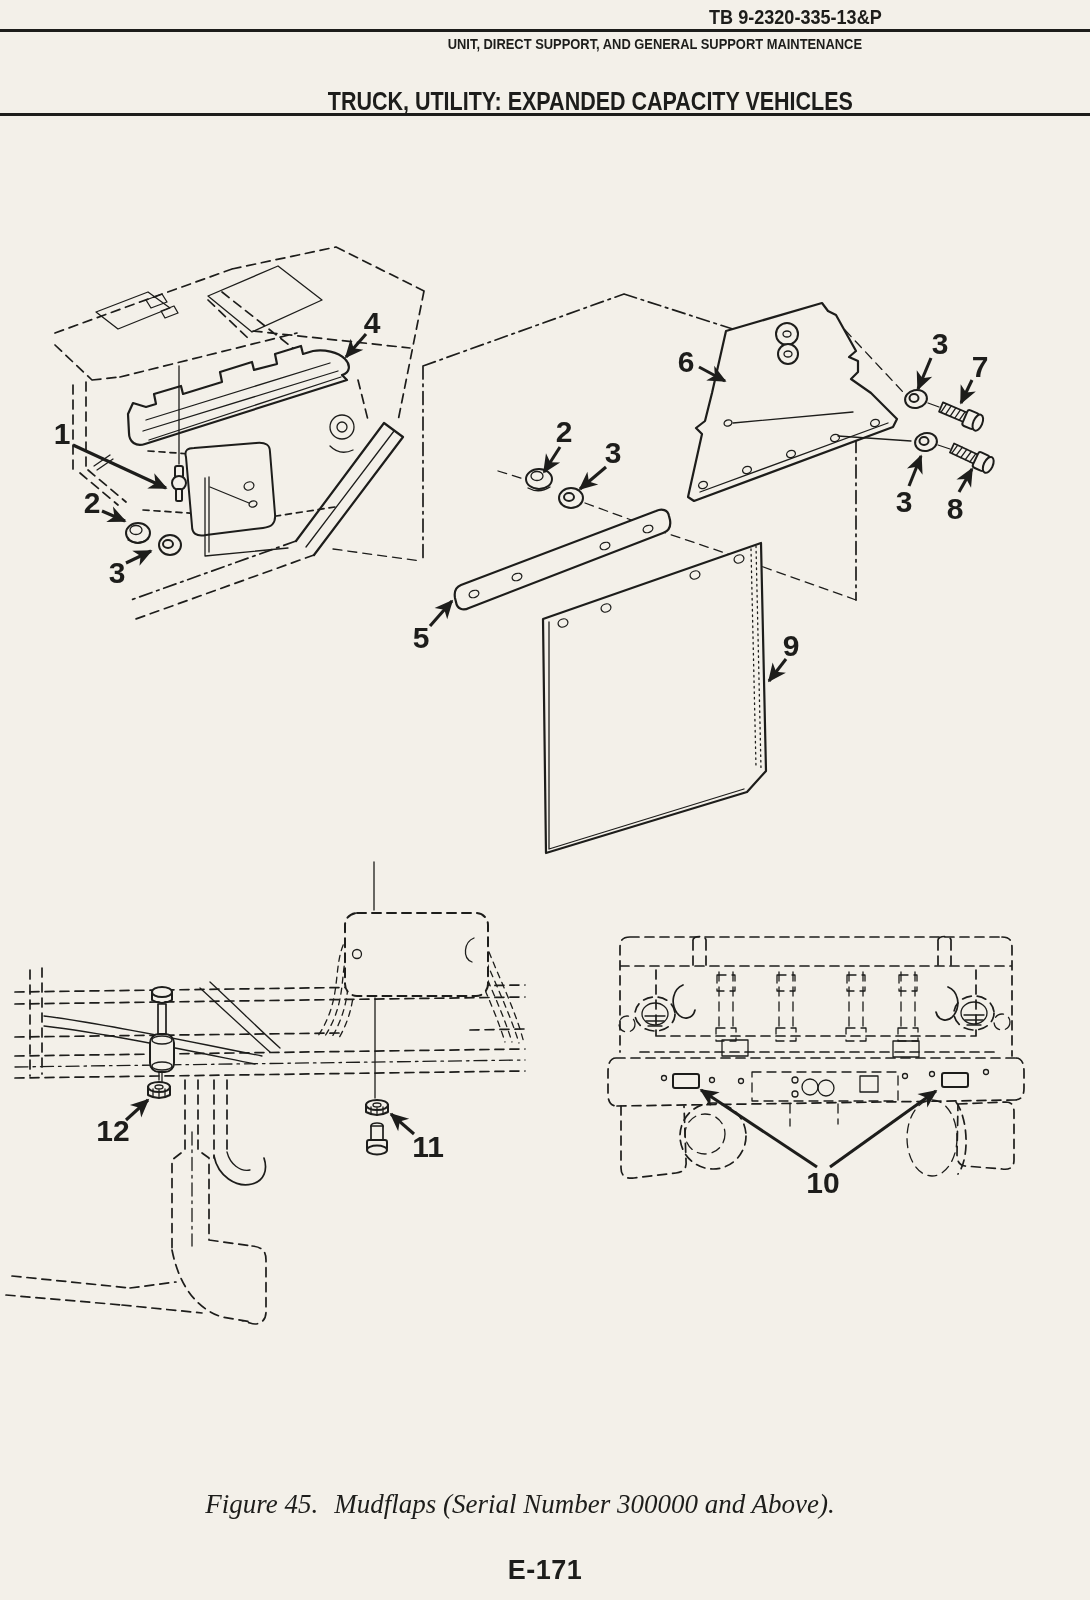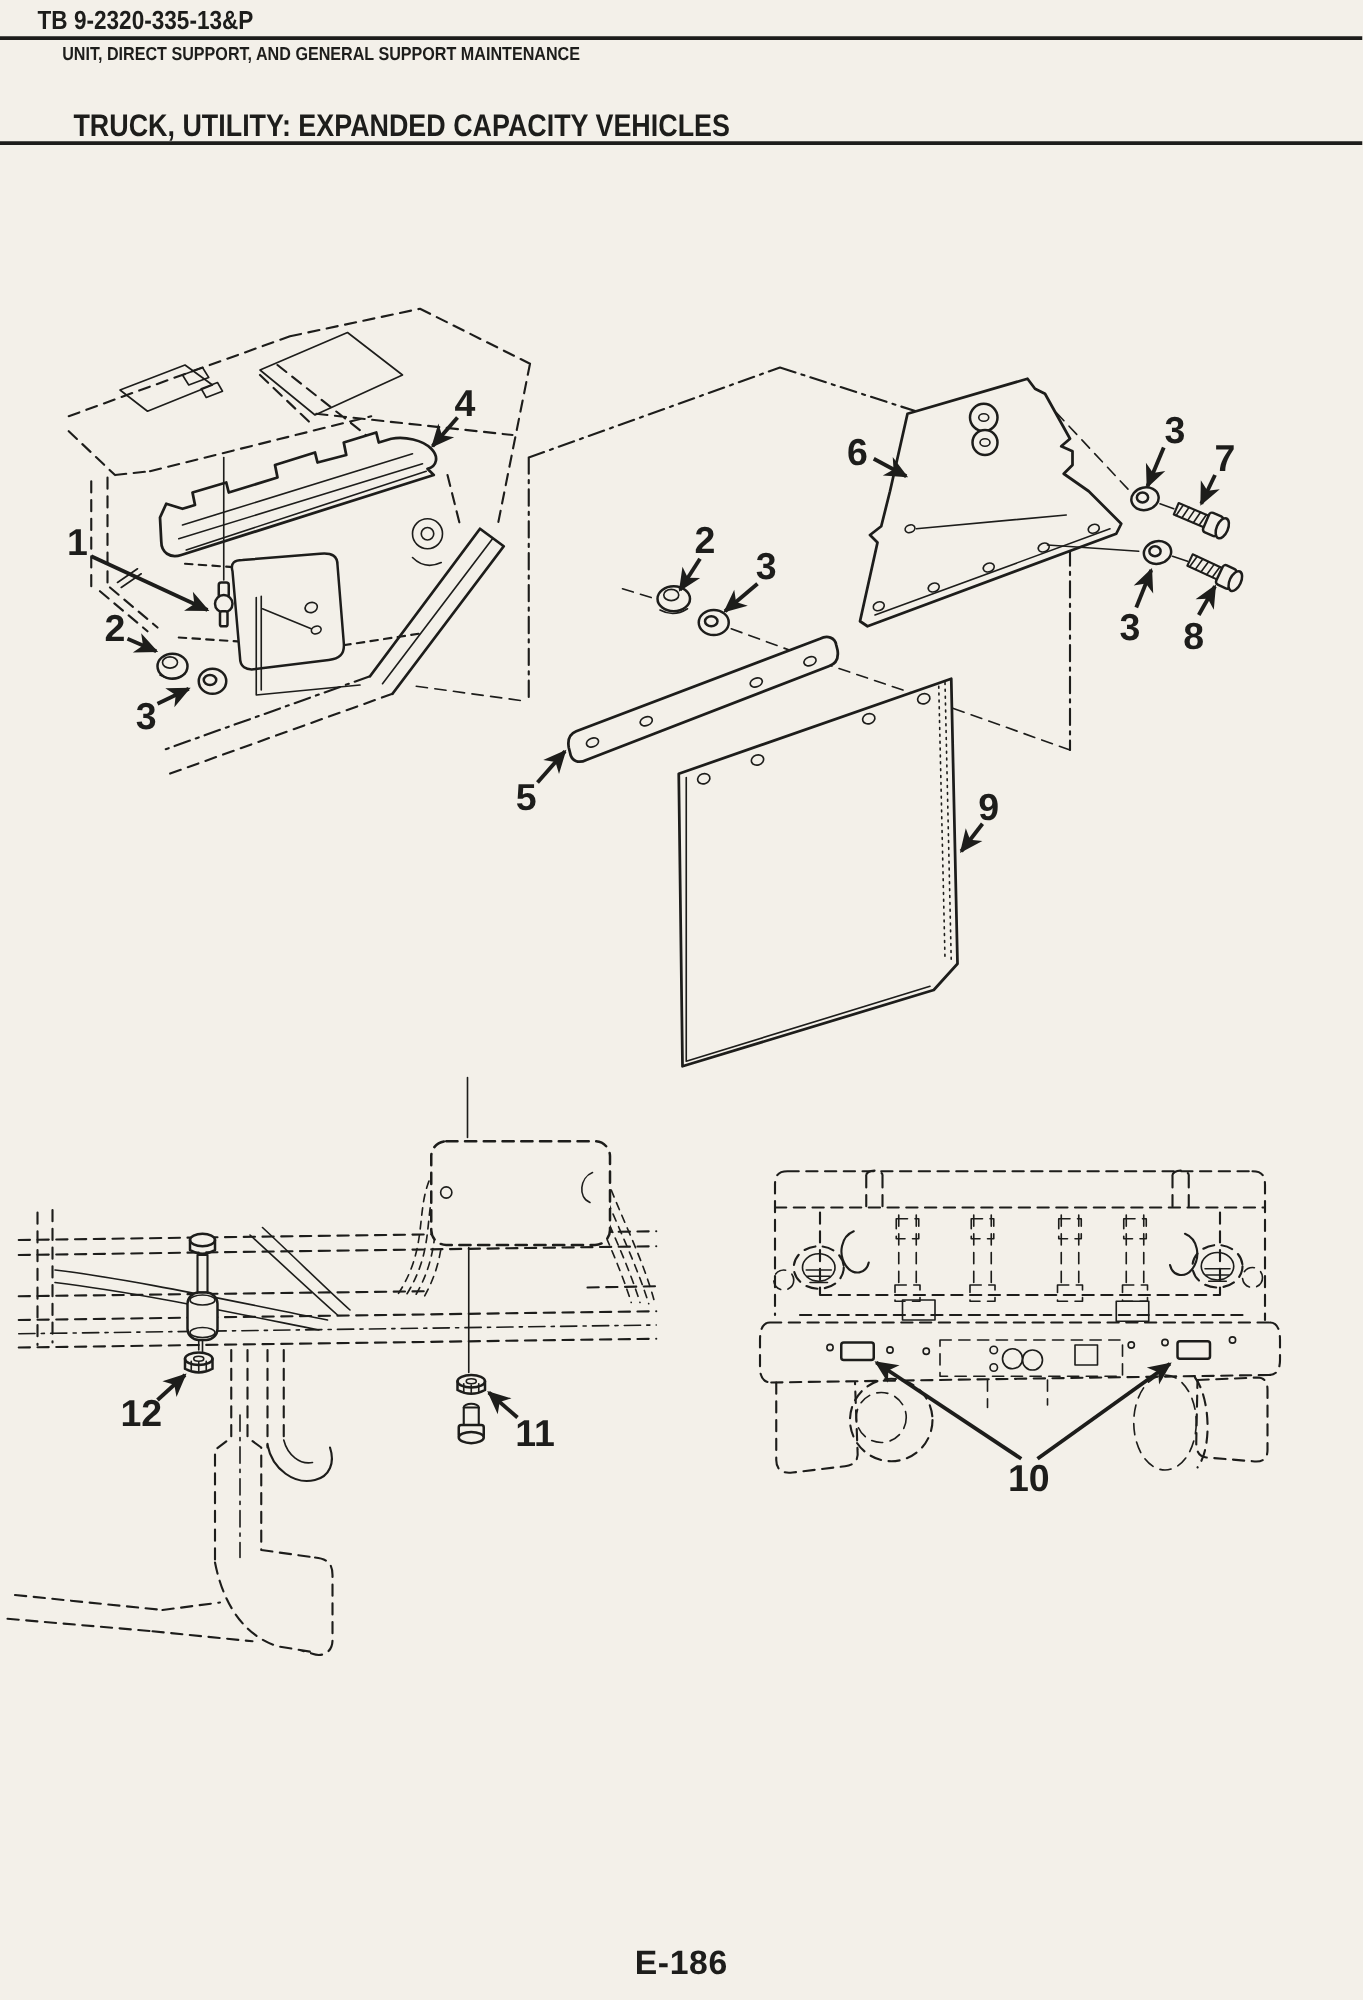--- a/index.html
+++ b/index.html
@@ -5,21 +5,21 @@
   html,body{margin:0;padding:0}
   body{
     width:1090px;height:1600px;position:relative;overflow:hidden;
     background:var(--paper,#f3f0e9);
     font-family:"Liberation Sans",sans-serif;color:var(--ink,#1d1d1b);
   }
   .page{position:absolute;inset:0}
   .rule{position:absolute;left:0;width:1090px;height:3px;background:var(--ink,#1d1d1b)}
   #rule-top{top:29px}
   #rule-bottom{top:113px}
-  .hline{position:absolute;left:16px;width:892px;text-align:left;font-weight:700;white-space:nowrap}
+  .hline{position:absolute;left:4px;width:892px;text-align:right;font-weight:700;white-space:nowrap}
   .hline>span{display:inline-block;transform:scaleX(.86);transform-origin:50% 50%}
   #tb-line{top:5px;font-size:21px}
   #h-line1{top:35px;font-size:15px}
   #h-line2{top:58px;font-size:19.5px}
   #h-line3{top:87px;font-size:25px}
   svg.diagram{position:absolute;left:0;top:0}
   .caption{position:absolute;top:1489px;left:0;width:1040px;text-align:center;
     font-family:"Liberation Serif",serif;font-style:italic;font-size:27px;white-space:nowrap}
   .caption .gap{display:inline-block;width:16px}
   .pageno{position:absolute;top:1555px;left:0;width:1090px;text-align:center;
@@ -368,16 +368,19 @@
         <text class="co" x="428" y="1157">11</text>
       </g>
       <g>
         <path class="a" d="M817,1167 L701,1090"></path>
         <path class="a" d="M830,1167 L936,1091"></path>
         <text class="co" x="823" y="1193">10</text>
       </g>
     </g>
   </svg>
 
-
-  <div class="pageno">E-186</div>
+  <div class="caption">
+    <span>Figure 45.</span><span class="gap"></span><span>Mudflaps (Serial Number 300000 and Above).</span>
+  </div>
+
+  <div class="pageno">E-171</div>
 
 </div>
 
 </body></html>

